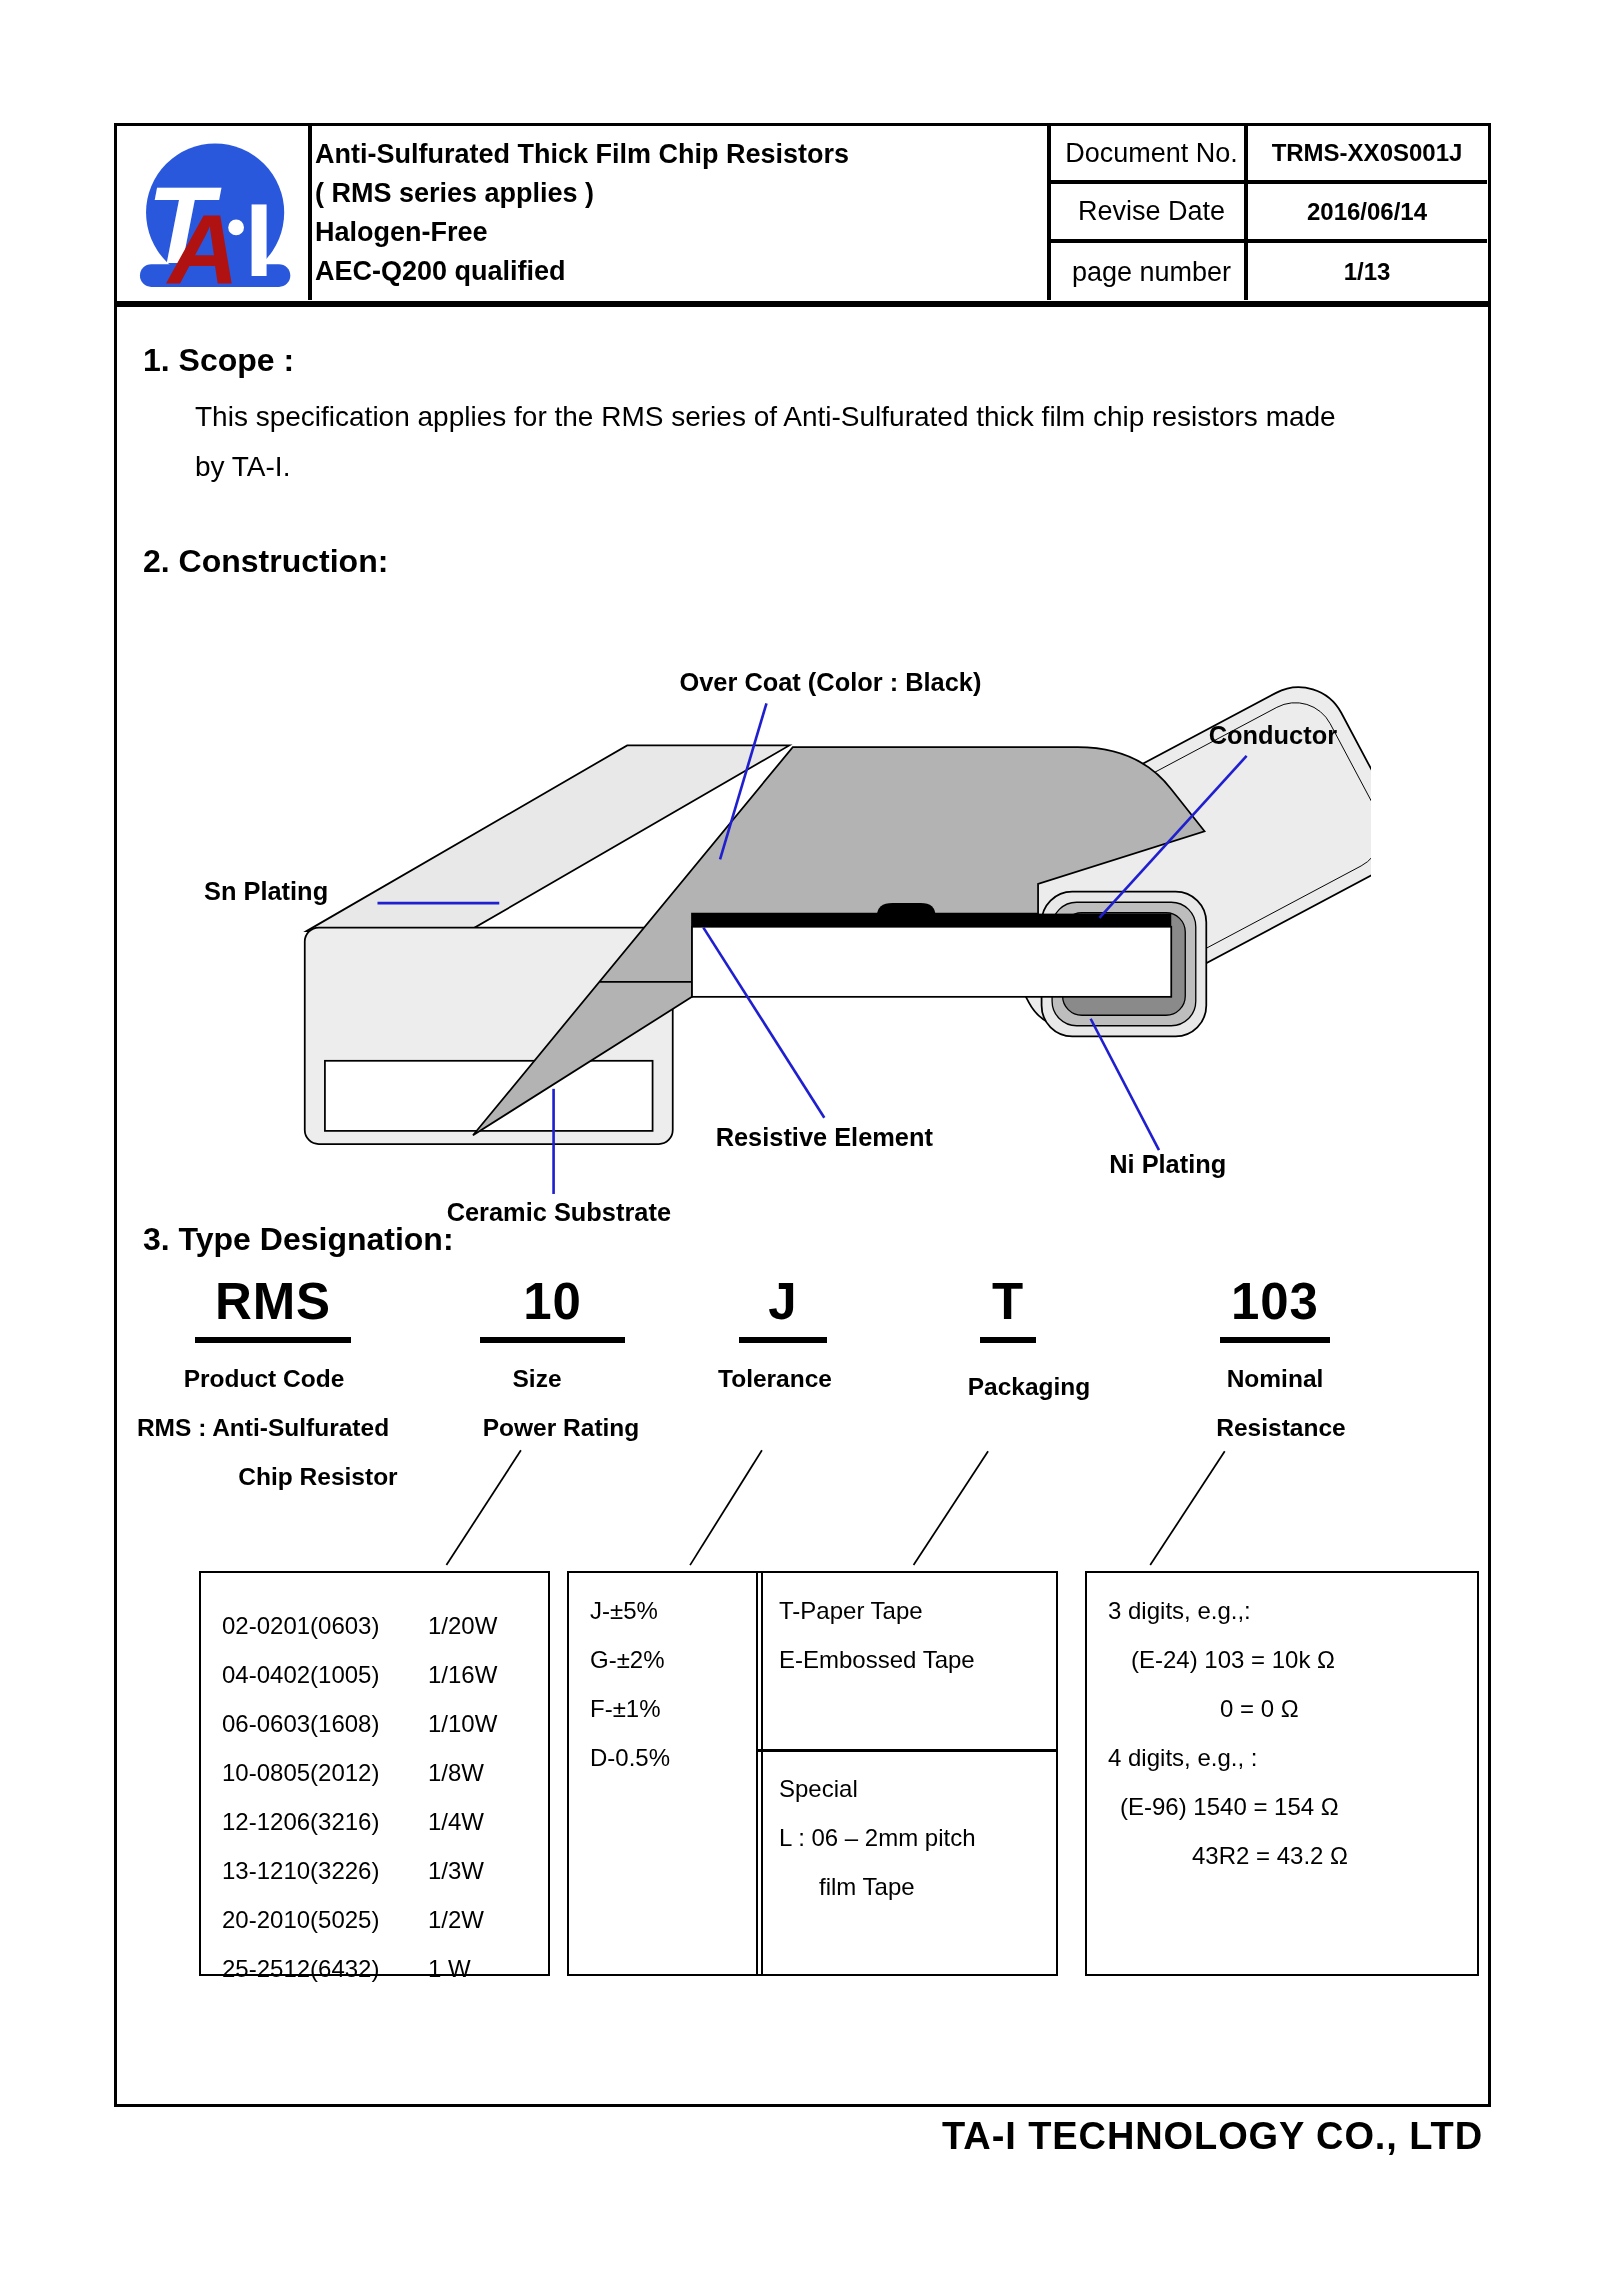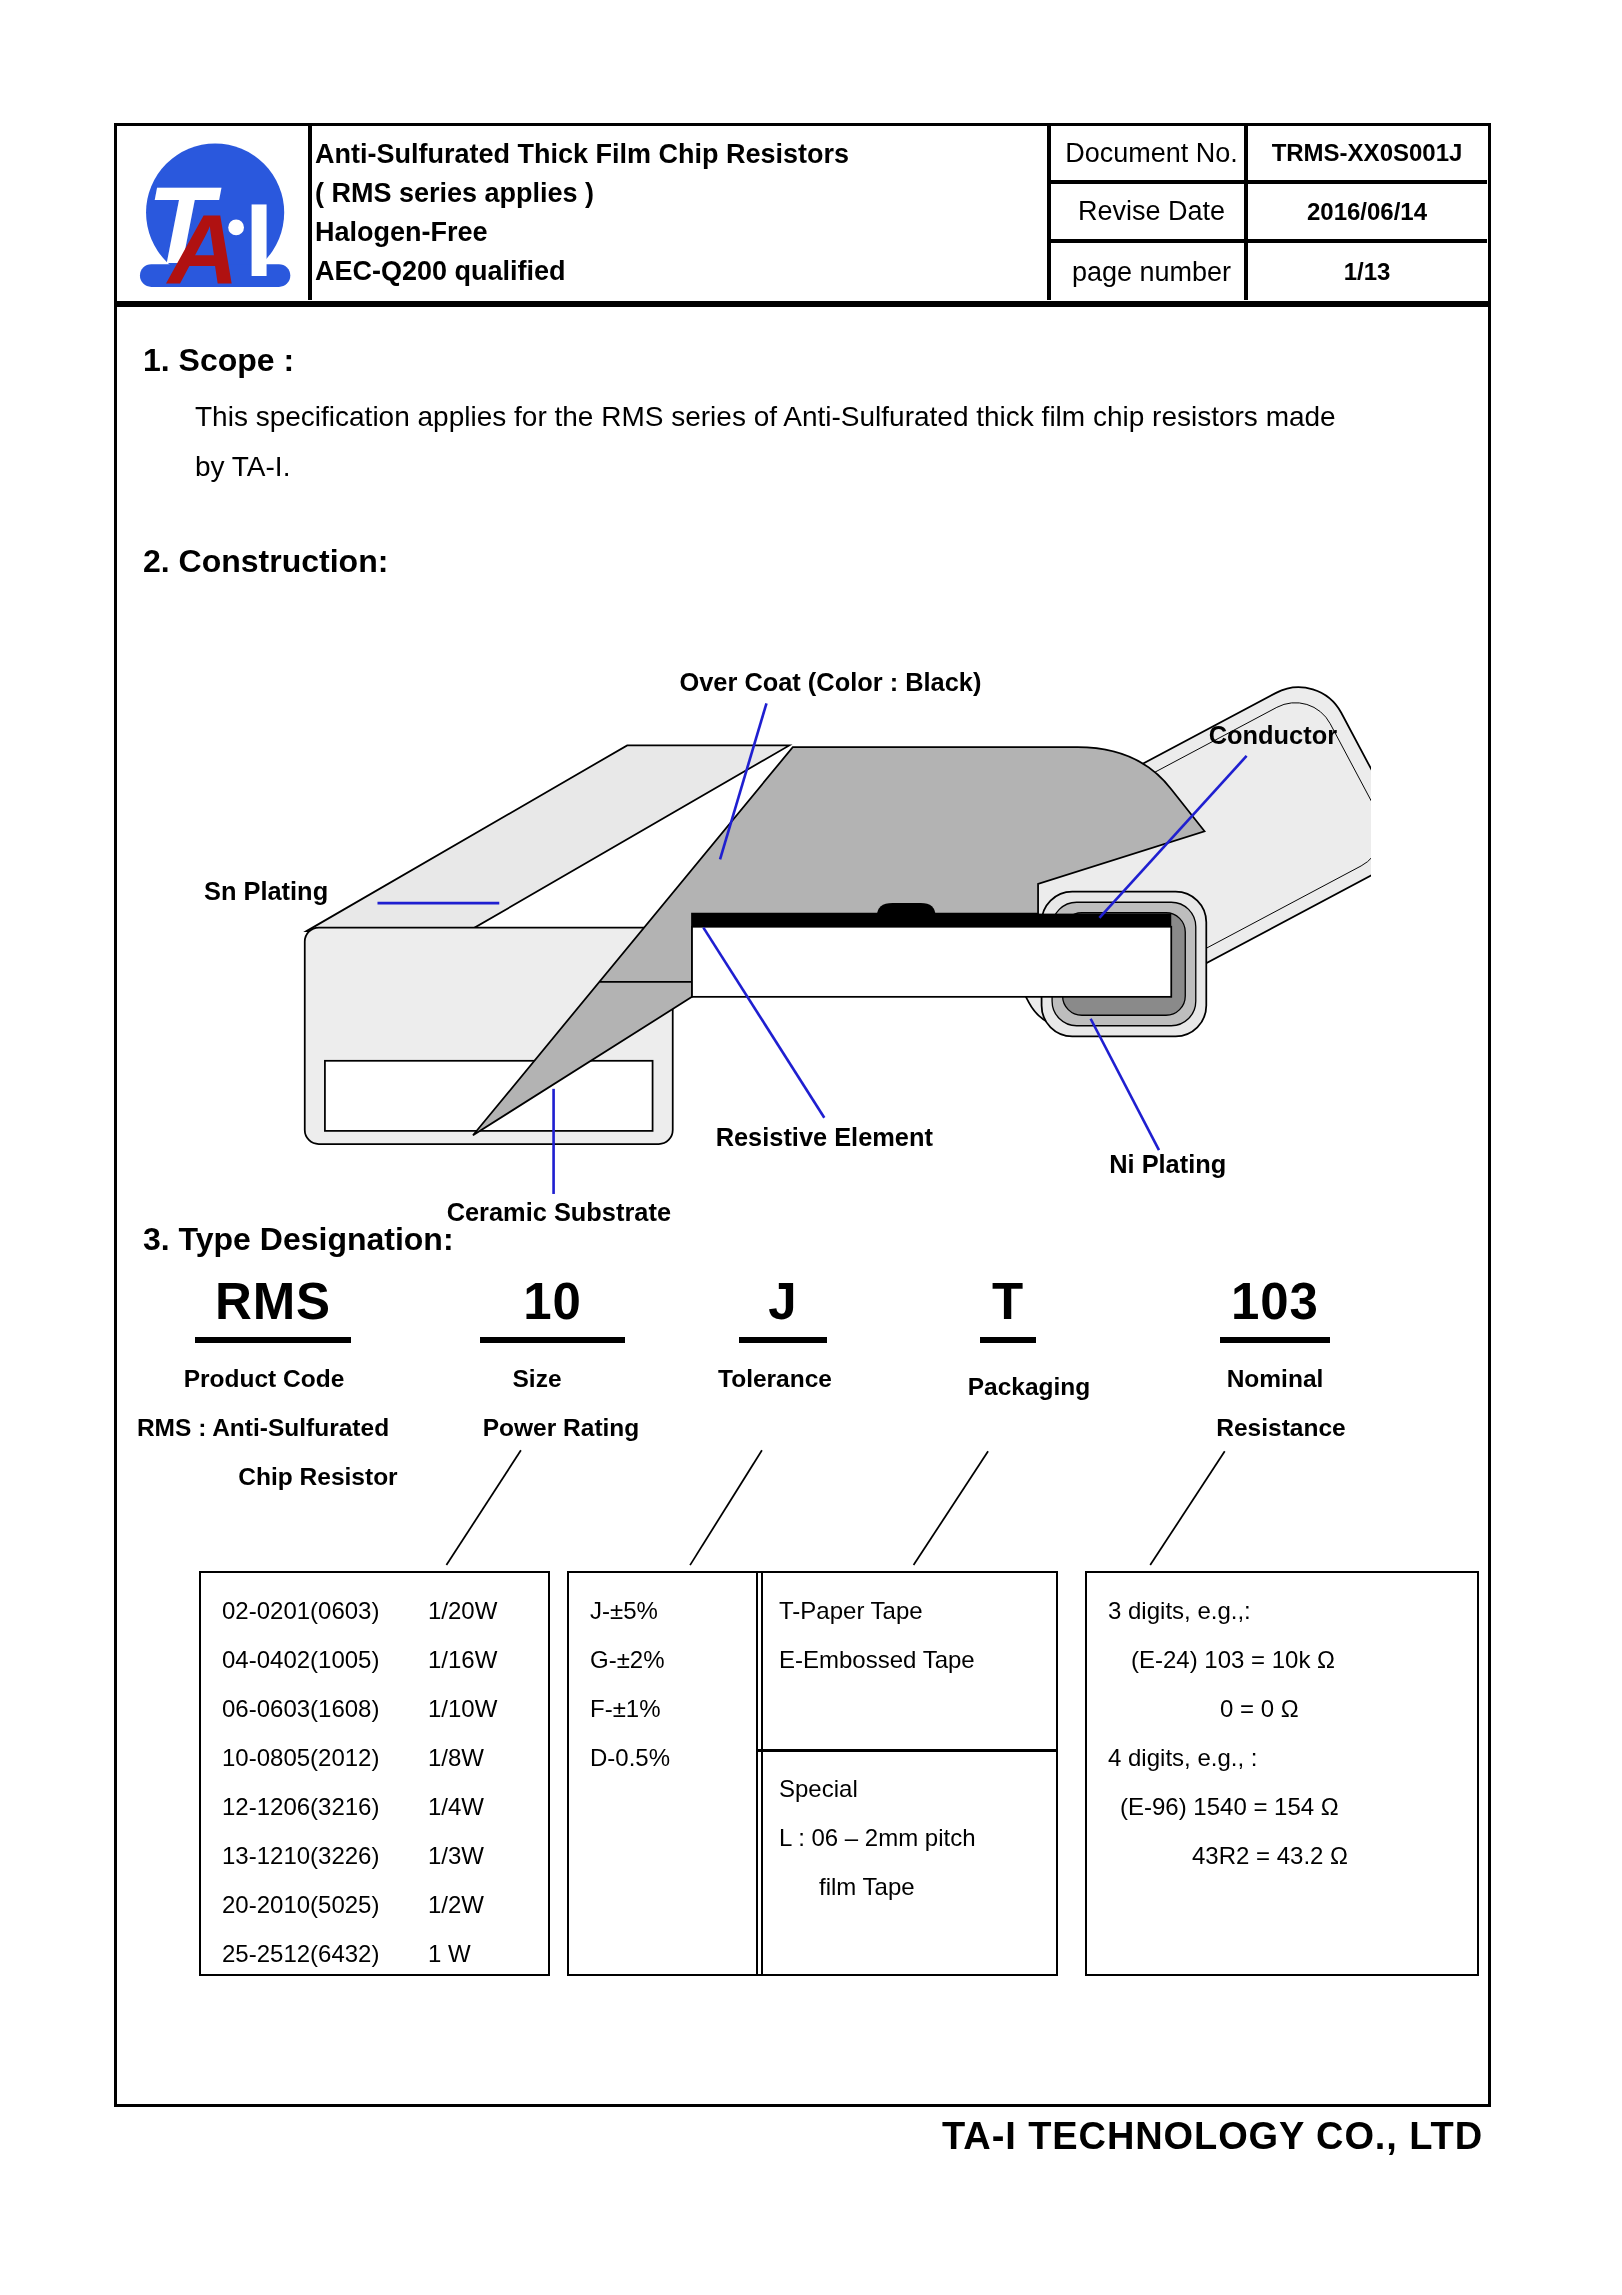--- a/index.html
+++ b/index.html
@@ -35,21 +35,21 @@
   .code-10{left:480px;width:145px;}
   .code-j{left:739px;width:88px;}
   .code-t{left:980px;width:56px;}
   .code-103{left:1220px;width:110px;}
   .tlabel{font-weight:bold;font-size:24.5px;white-space:nowrap;transform:translateX(-50%);}
   .lr1{top:1365px;} .lr2{top:1414px;} .lr3{top:1463px;}
   .c-product{left:264px;} .c-size{left:537px;} .c-tol{left:775px;} .c-pack{left:1029px;margin-top:8px;} .c-nom{left:1275px;}
   .c-rms2{left:263px;} .c-power{left:561px;} .c-res{left:1281px;} .c-chip{left:318px;}
   
   .obox{top:1571px;height:405px;border:2.6px solid #000;box-sizing:border-box;font-size:24px;}
-  .box1{left:199px;width:351px;padding-top:13px;}
+  .box1{left:199px;width:351px;padding-top:28px;}
   .box2{left:567px;width:196px;padding-top:13px;}
   .box4{left:1085px;width:394px;}
   .box3{left:756px;width:302px;}
   .b1-row{height:49px;display:flex;align-items:center;padding-left:21px;}
   .b1-code{width:206px;display:inline-block;}
   .b2-row{height:49px;display:flex;align-items:center;padding-left:21px;}
   .b3-row,.b4-row{position:absolute;height:49px;display:flex;align-items:center;}
   .divider{position:absolute;left:0;top:176px;width:100%;height:2.6px;background:#000;}
   .footer{right:140px;top:2115px;font-weight:bold;font-size:38px;letter-spacing:0.9px;}
   svg text{font-family:"Liberation Sans",sans-serif;}

